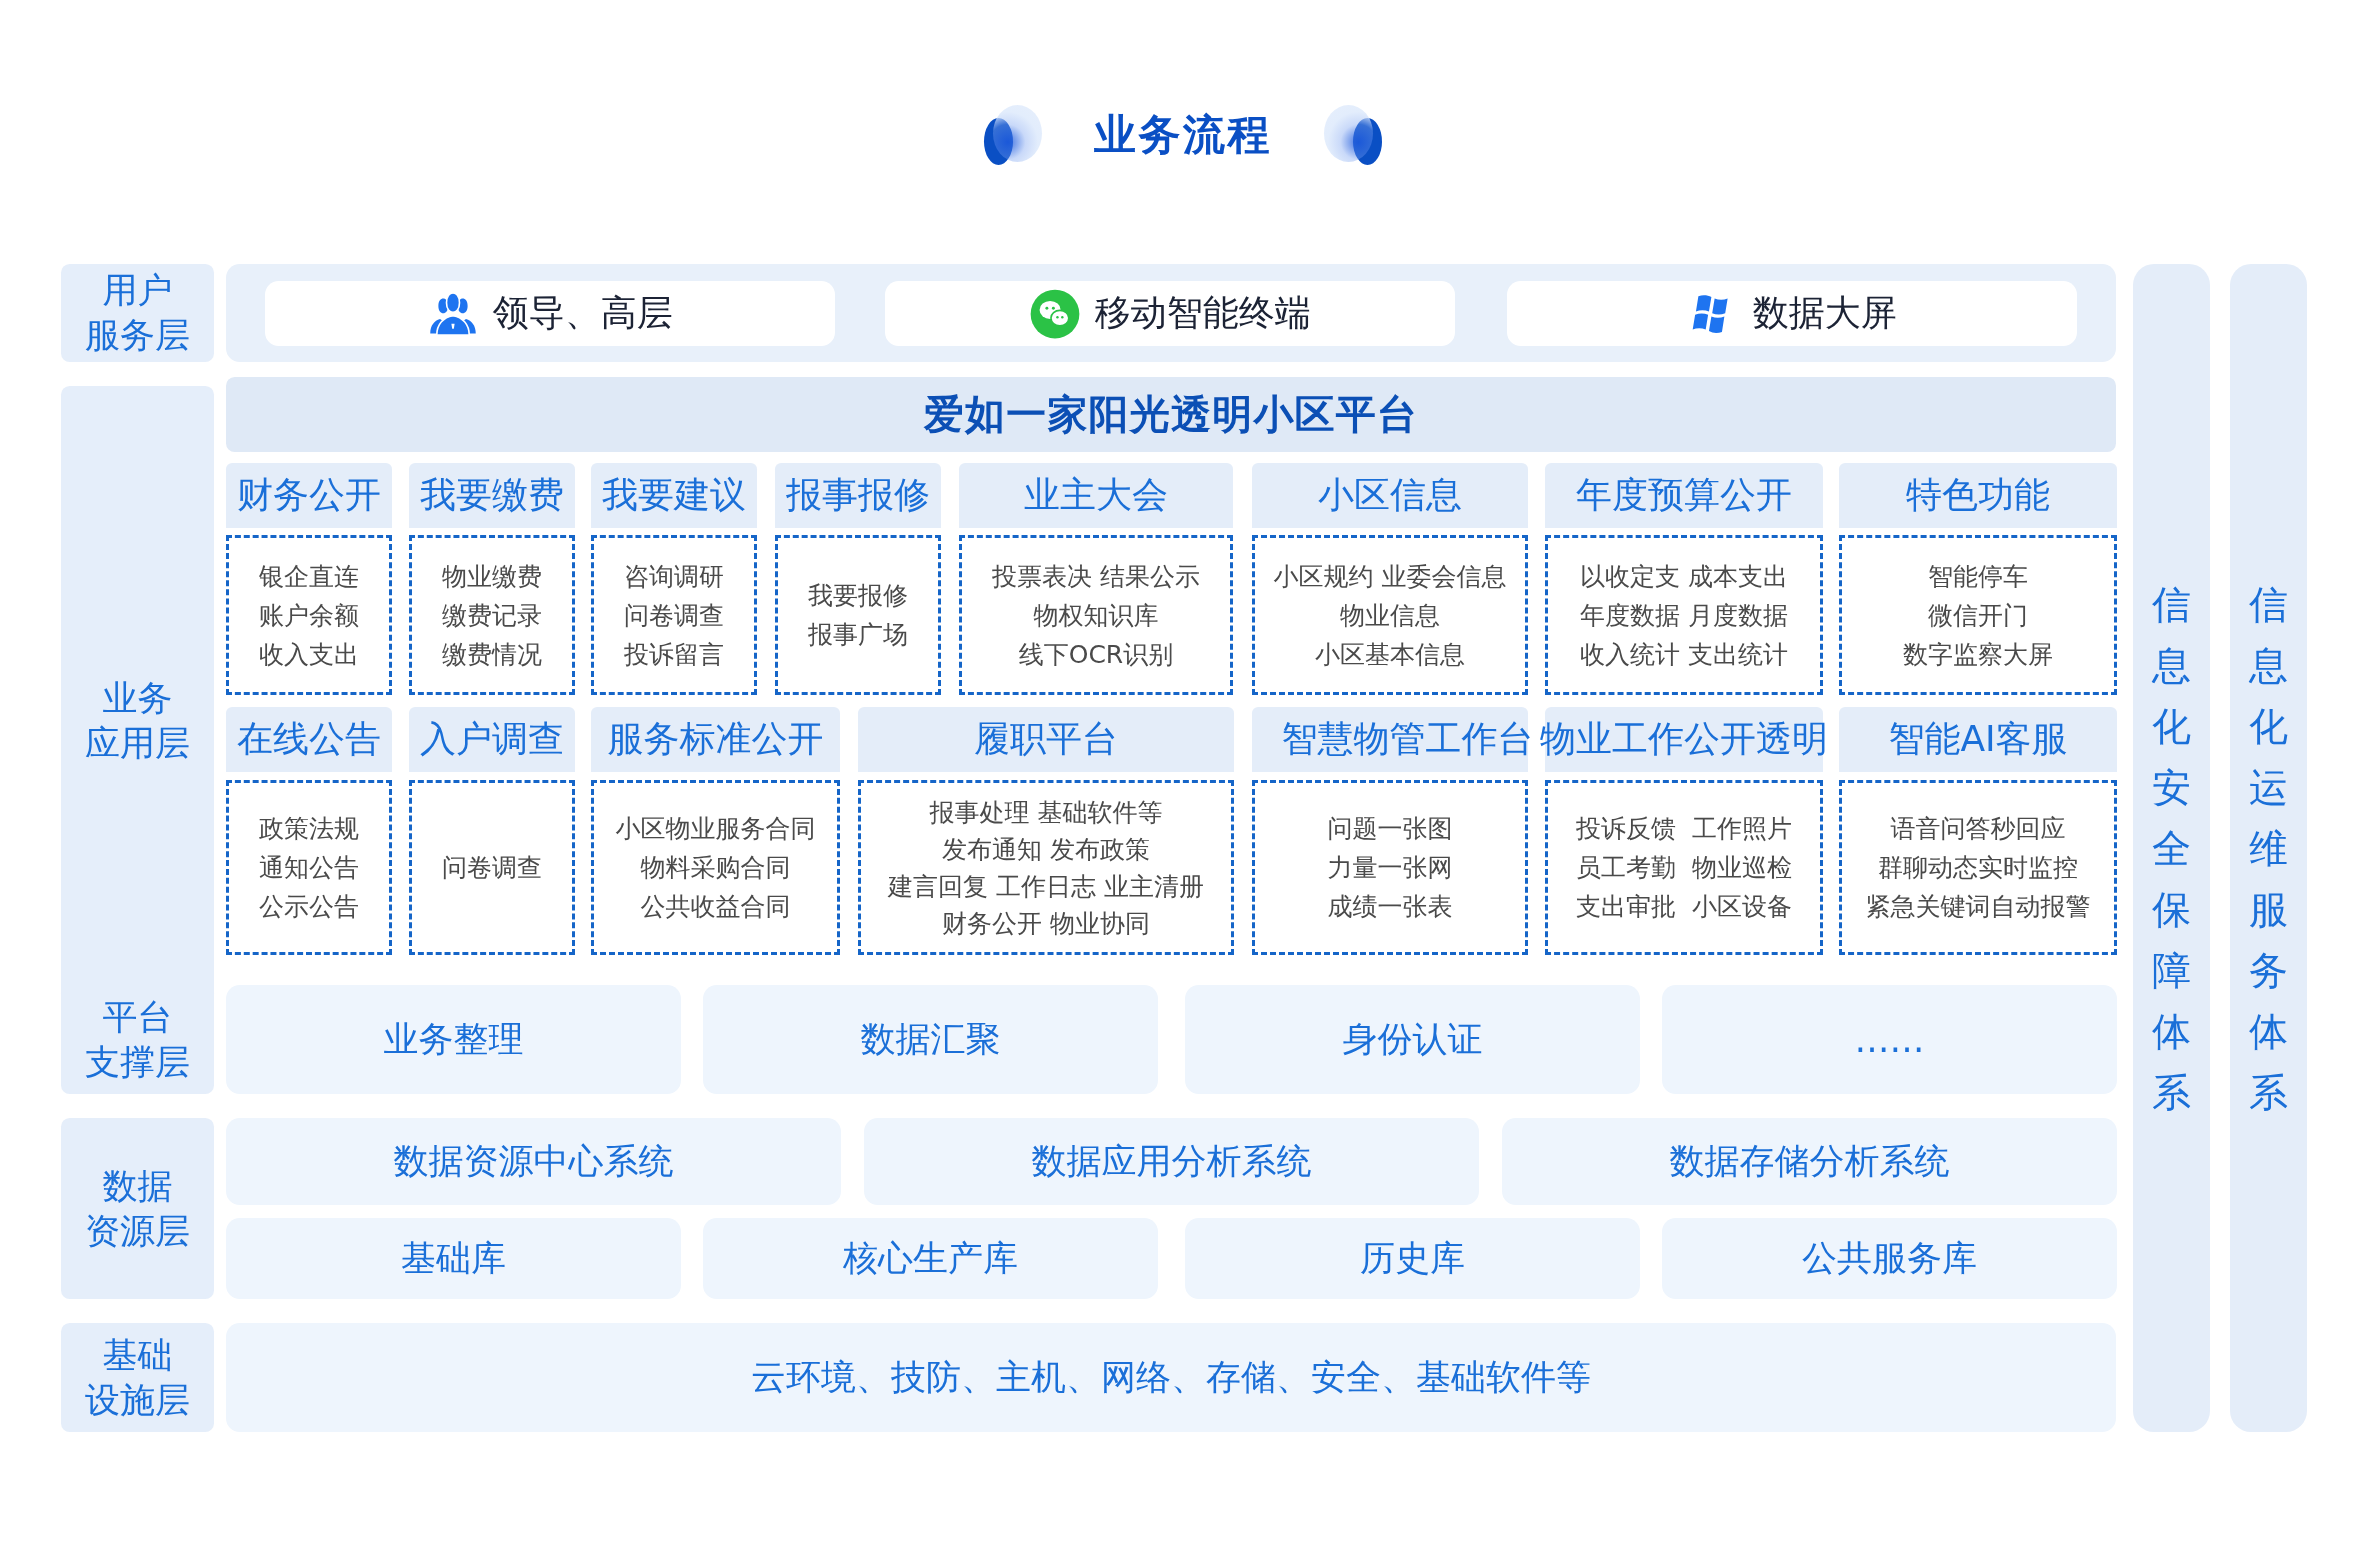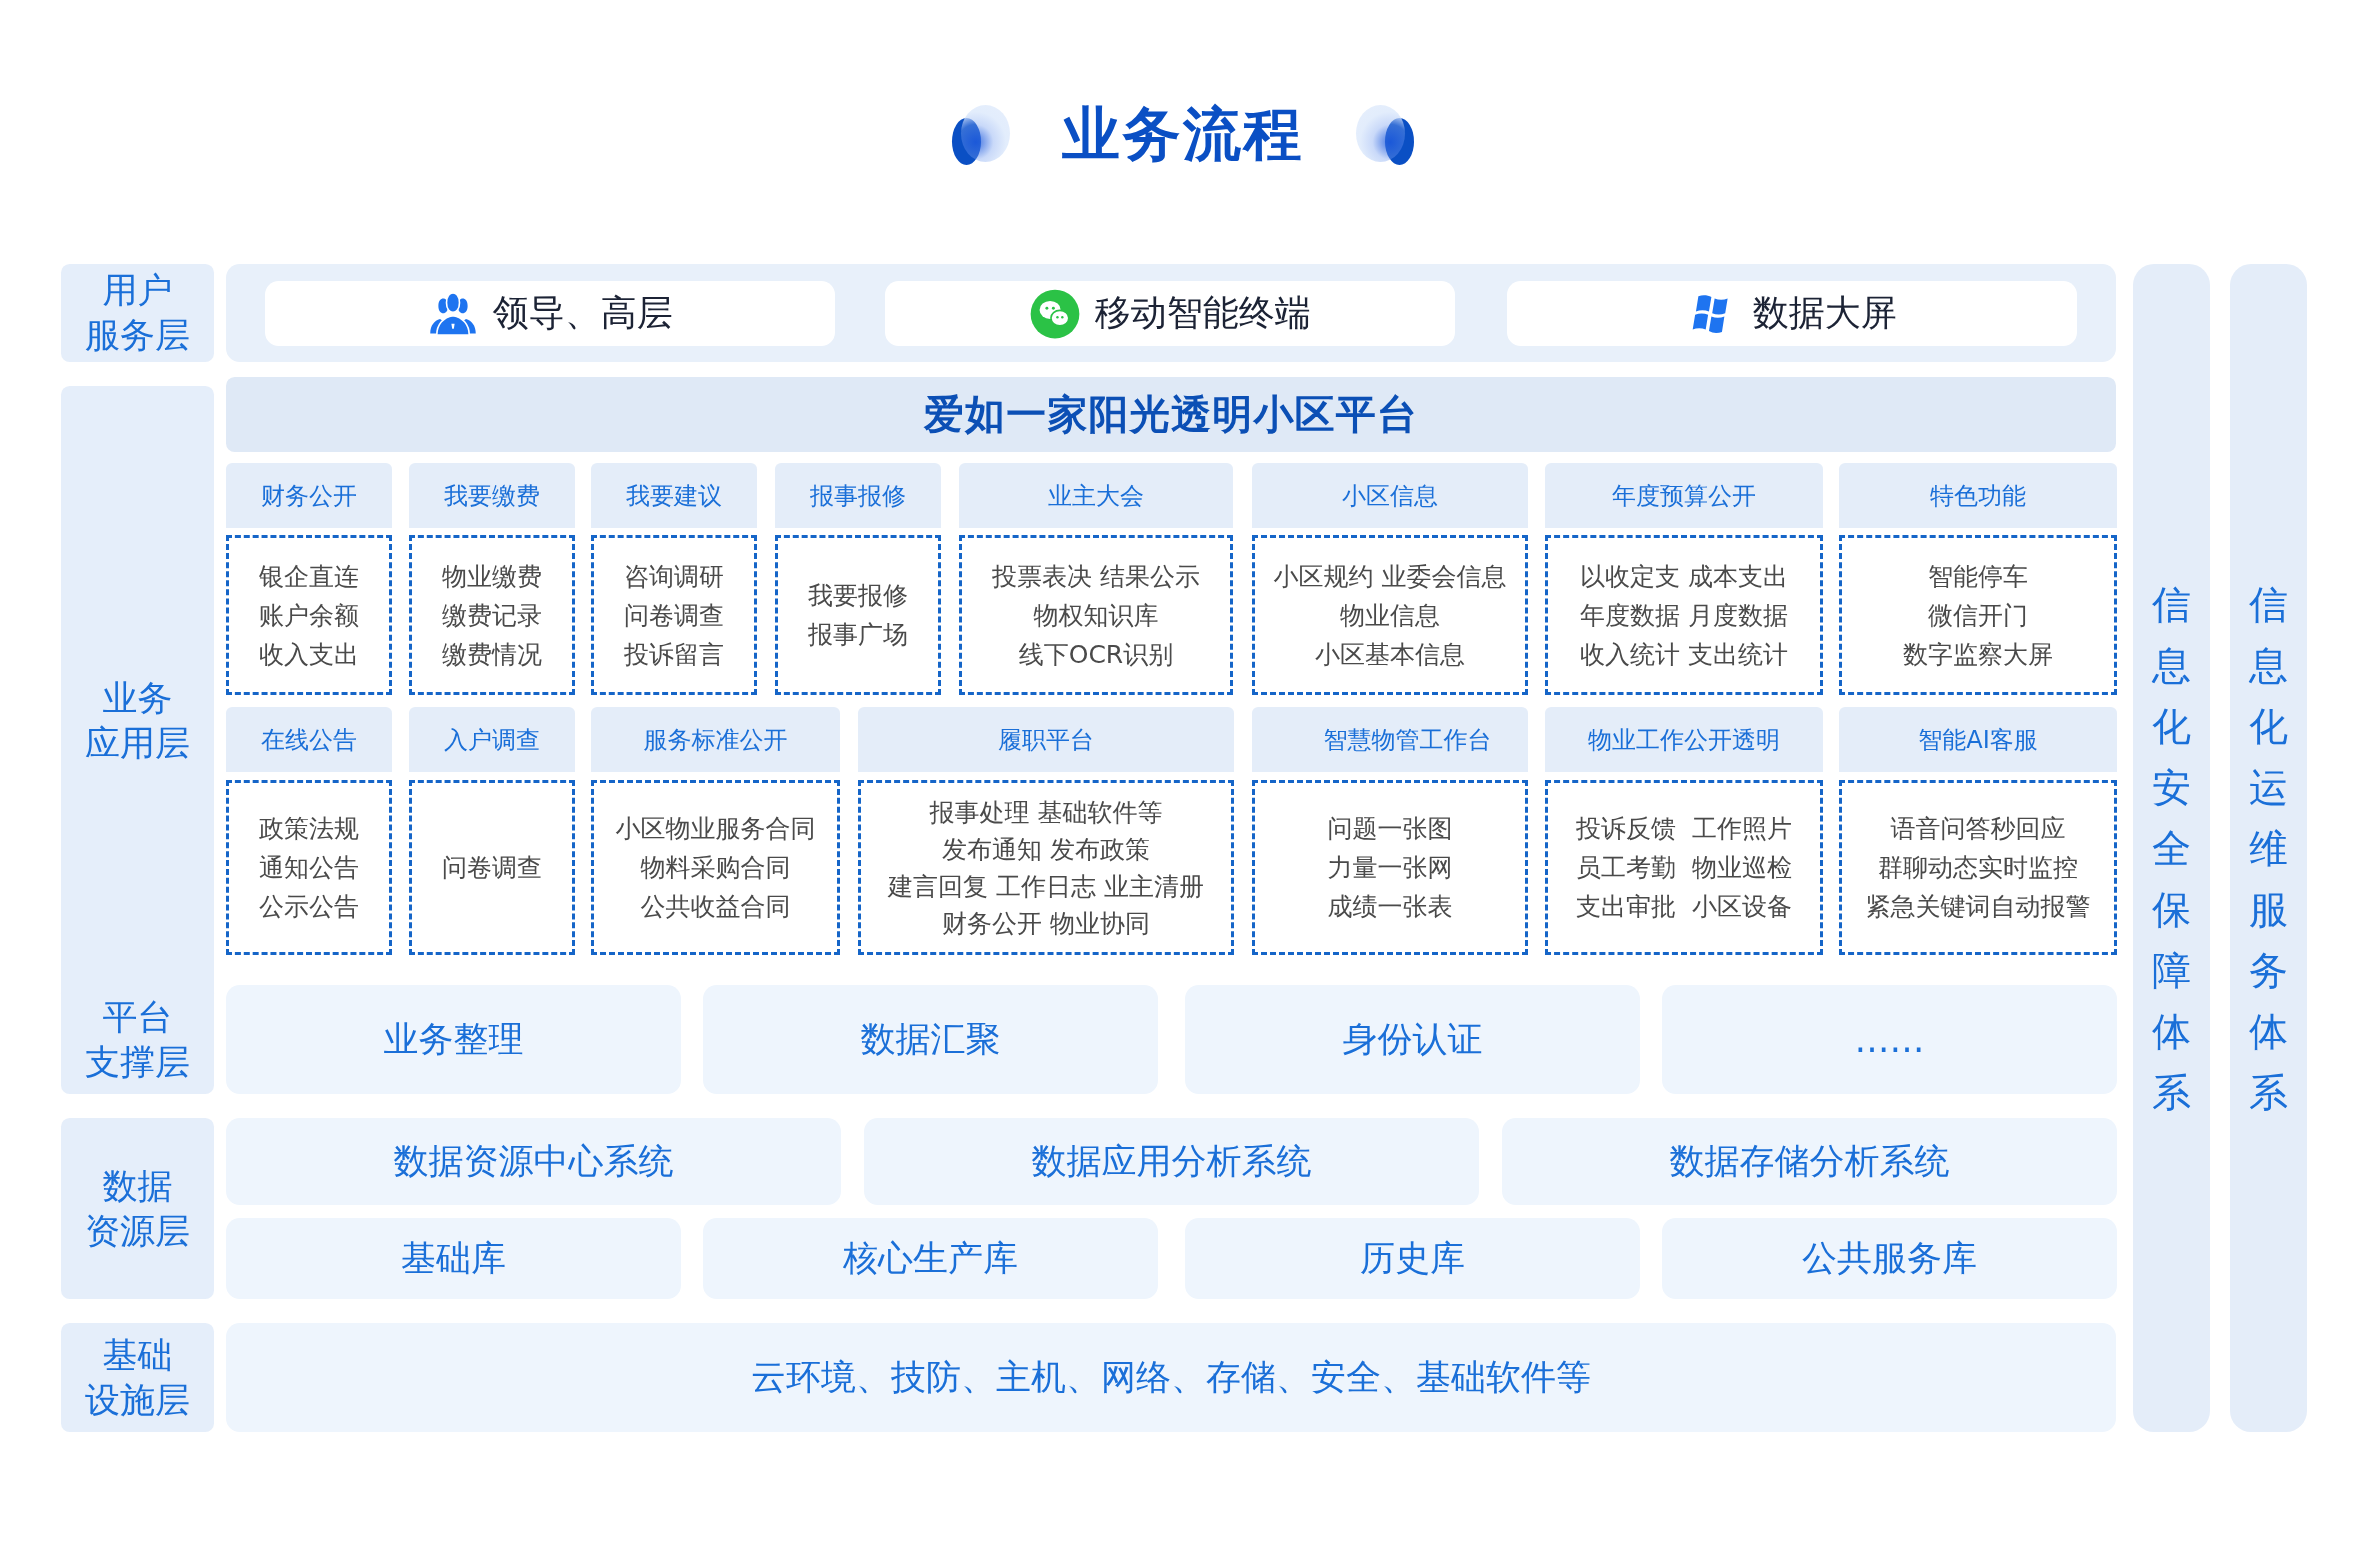--- a/index.html
+++ b/index.html
@@ -2,42 +2,42 @@
 <html style="font-size:10px"><head>
 <meta charset="utf-8">
 <style>
   * { box-sizing: border-box; margin: 0; padding: 0; }
   html, body { width: 2366px; height: 1565px; background: #ffffff; overflow: hidden; }
   body { position: relative; font-family: "DejaVu Sans", "Liberation Sans", sans-serif; }
   .abs { position: absolute; }
 
   
   .title-wrap { left: 0; top: 94px; width: 2366px; height: 81px; display: flex; align-items: center; justify-content: center; gap: 50px; }
-  .title { font-size: 58px; font-weight: bold; color: #0a4fc4; letter-spacing: 2.5px; }
+  .title { font-size: 42px; font-weight: bold; color: #0a4fc4; letter-spacing: 2.5px; }
   .orb { position: relative; width: 60px; height: 60px; }
   .orb .back { position: absolute; width: 29px; height: 47px; border-radius: 50%; background: #0a4fc4; top: 13.7px; }
   .orb .front { position: absolute; width: 49px; height: 57px; border-radius: 50%; top: 0; background: radial-gradient(circle at 30% 65%, rgba(30,90,220,0.85) 0%, rgba(120,160,240,0.4) 35%, rgba(225,236,252,0.95) 60%, #e7effc 100%); }
   .orb.left .back { left: 0; }
   .orb.left .front { left: 8.7px; }
   .orb.right .back { right: 0; }
   .orb.right .front { right: 8.7px; background: radial-gradient(circle at 70% 65%, rgba(30,90,220,0.85) 0%, rgba(120,160,240,0.4) 35%, rgba(225,236,252,0.95) 60%, #e7effc 100%); }
 
   
   .layer-label { left: 61px; width: 153px; background: #e5eefa; border-radius: 8.7px; display: flex; align-items: center; justify-content: center; text-align: center; color: #1a6fd8; font-size: 35px; line-height: 45px; white-space: pre-line; }
 
   
   .panel { background: #e8f0fa; border-radius: 13.7px; }
   .cell { background: #eef5fd; border-radius: 13.7px; display: flex; align-items: center; justify-content: center; color: #1a6fd8; font-size: 35px; }
 
   .user-card { background: #ffffff; border-radius: 13.7px; display: flex; align-items: center; justify-content: center; gap: 13.7px; font-size: 36px; color: #1c2335; }
   .user-card svg { width: 52px; height: 52px; }
 
   .platform-bar { background: #dfe9f6; border-radius: 8.7px; display: flex; align-items: center; justify-content: center; color: #0b4fb5; font-weight: bold; font-size: 40px; letter-spacing: 1.2px; }
 
-  .mod-head { background: #e4edf9; border-radius: 6.2px 6.2px 0 0; display: flex; align-items: center; justify-content: center; color: #1a6fd8; font-size: 24px; white-space: nowrap; }
+  .mod-head { background: #e4edf9; border-radius: 6.2px 6.2px 0 0; display: flex; align-items: center; justify-content: center; color: #1a6fd8; font-size: 36px; white-space: nowrap; }
   .mod-box { border: 3.1px dashed #1565c8; display: flex; flex-direction: column; align-items: center; justify-content: center; color: #4a4a4a; font-size: 25px; line-height: 39px; white-space: nowrap; background: #ffffff; }
 
   .side-col { background: #e4edf9; border-radius: 21px; display: flex; align-items: center; justify-content: center; }
   .side-text { color: #1a6fd8; font-size: 39px; line-height: 61px; width: 44px; text-align: center; word-break: break-all; }
 </style>
 </head>
 <body>
 
 <div class="abs title-wrap">
   <div class="orb left">

